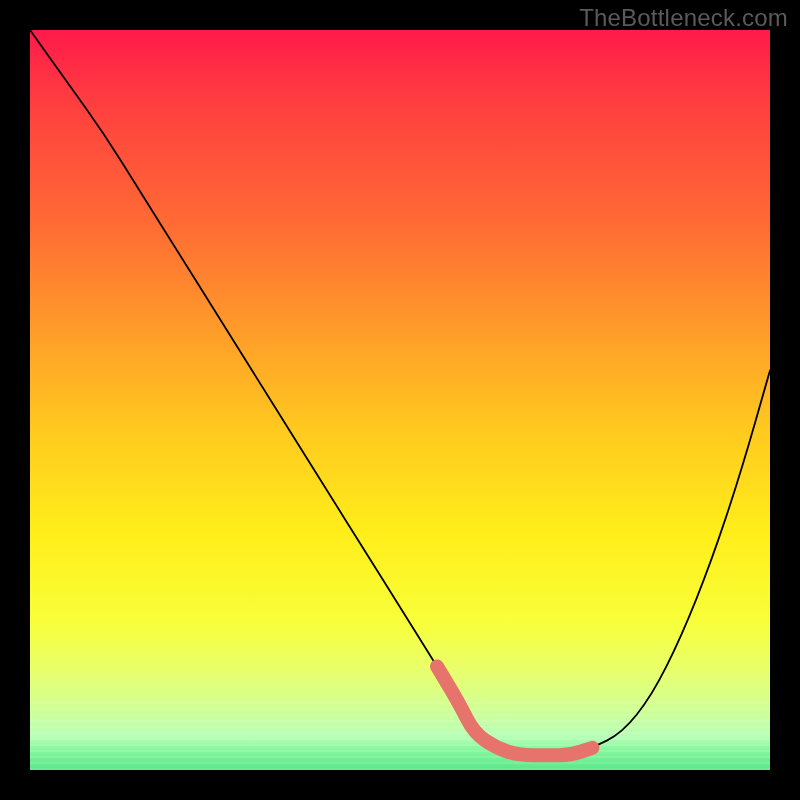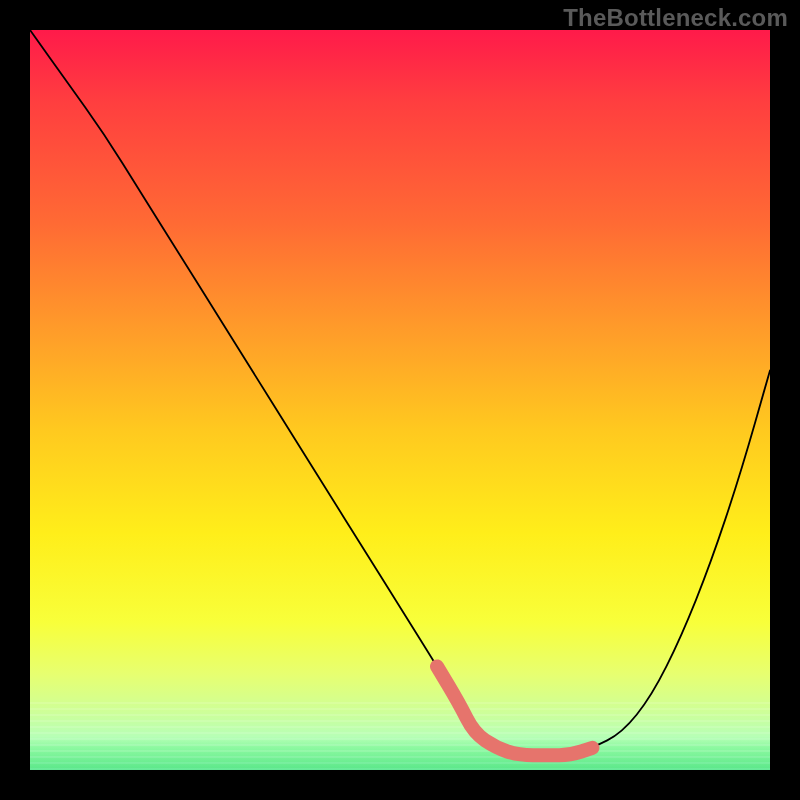--- a/index.html
+++ b/index.html
@@ -16,21 +16,21 @@
     width: 800px;
     height: 800px;
     background: #000;
   }
   .watermark {
     position: absolute;
     top: 4px;
     right: 12px;
     color: #5a5a5a;
     font-size: 24px;
-    font-weight: 700;
+    font-weight: 400;
     letter-spacing: 0.2px;
     user-select: none;
   }
   .plot-area {
     position: absolute;
     left: 30px;
     top: 30px;
     width: 740px;
     height: 740px;
     

